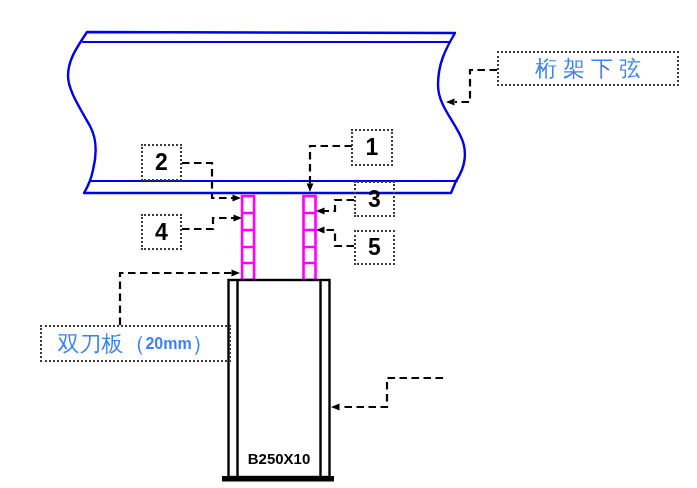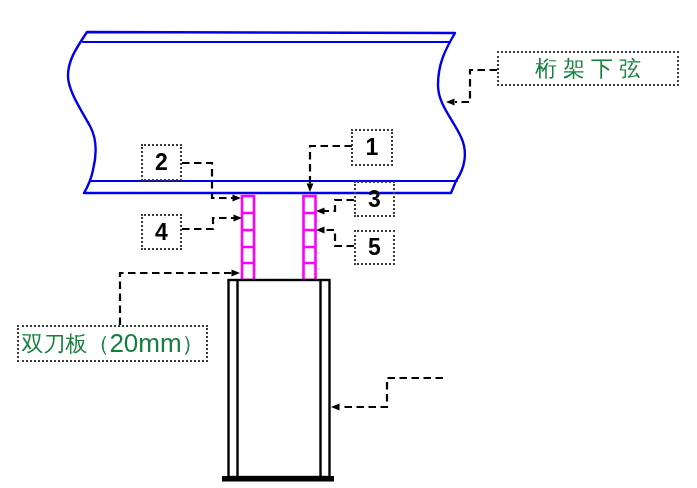--- a/index.html
+++ b/index.html
@@ -10,27 +10,27 @@
   .canvas svg{position:absolute;left:0;top:0;}
   .marker{
     position:absolute;border:2px dotted #3a3a3a;background:transparent;
     display:flex;align-items:center;justify-content:center;
     font-family:"Liberation Sans",sans-serif;font-weight:bold;font-size:23px;color:#000;
     box-sizing:border-box;
   }
   .cn-label{
     position:absolute;border:2px dotted #3a3a3a;background:transparent;
     display:flex;align-items:center;justify-content:center;
-    font-family:"DejaVu Serif","Liberation Serif",serif;font-size:22px;color:#15803d;
+    font-family:"DejaVu Serif","Liberation Serif",serif;font-size:22px;color:#3b82f6;
     box-sizing:border-box;white-space:nowrap;
   }
   #chord-label{left:497px;top:51px;width:182px;height:35px;letter-spacing:6px;text-indent:6px;}
-  #knife-label{left:17px;top:325px;width:191px;height:37px;}
+  #knife-label{left:40px;top:325px;width:191px;height:37px;}
   #column-label{left:443px;top:360px;width:125px;height:36px;letter-spacing:2px;text-indent:2px;}
-  #knife-label .size{font-family:"Liberation Sans",sans-serif;font-weight:normal;font-size:26px;}
+  #knife-label .size{font-family:"Liberation Sans",sans-serif;font-weight:bold;font-size:16px;}
   #m1{left:351px;top:129px;width:42px;height:37px;}
   #m2{left:141px;top:144px;width:41px;height:37px;}
   #m3{left:354px;top:181px;width:41px;height:36px;}
   #m4{left:141px;top:214px;width:41px;height:36px;}
   #m5{left:354px;top:230px;width:41px;height:35px;}
   #section-label{
     position:absolute;left:237px;top:450px;width:84px;text-align:center;
     font-family:"Liberation Sans",sans-serif;font-weight:bold;font-size:15px;color:#000;
   }
 </style>
@@ -130,14 +130,15 @@
     <span>桁架下弦</span>
   </div>
 
   <div class="cn-label" id="knife-label">
     <span>双刀板（</span>
       <span class="size">20mm</span>
       <span>）</span>
   </div>
 
 
+  <div id="section-label">B250X10</div>
 
 </div>
 
 </body></html>

